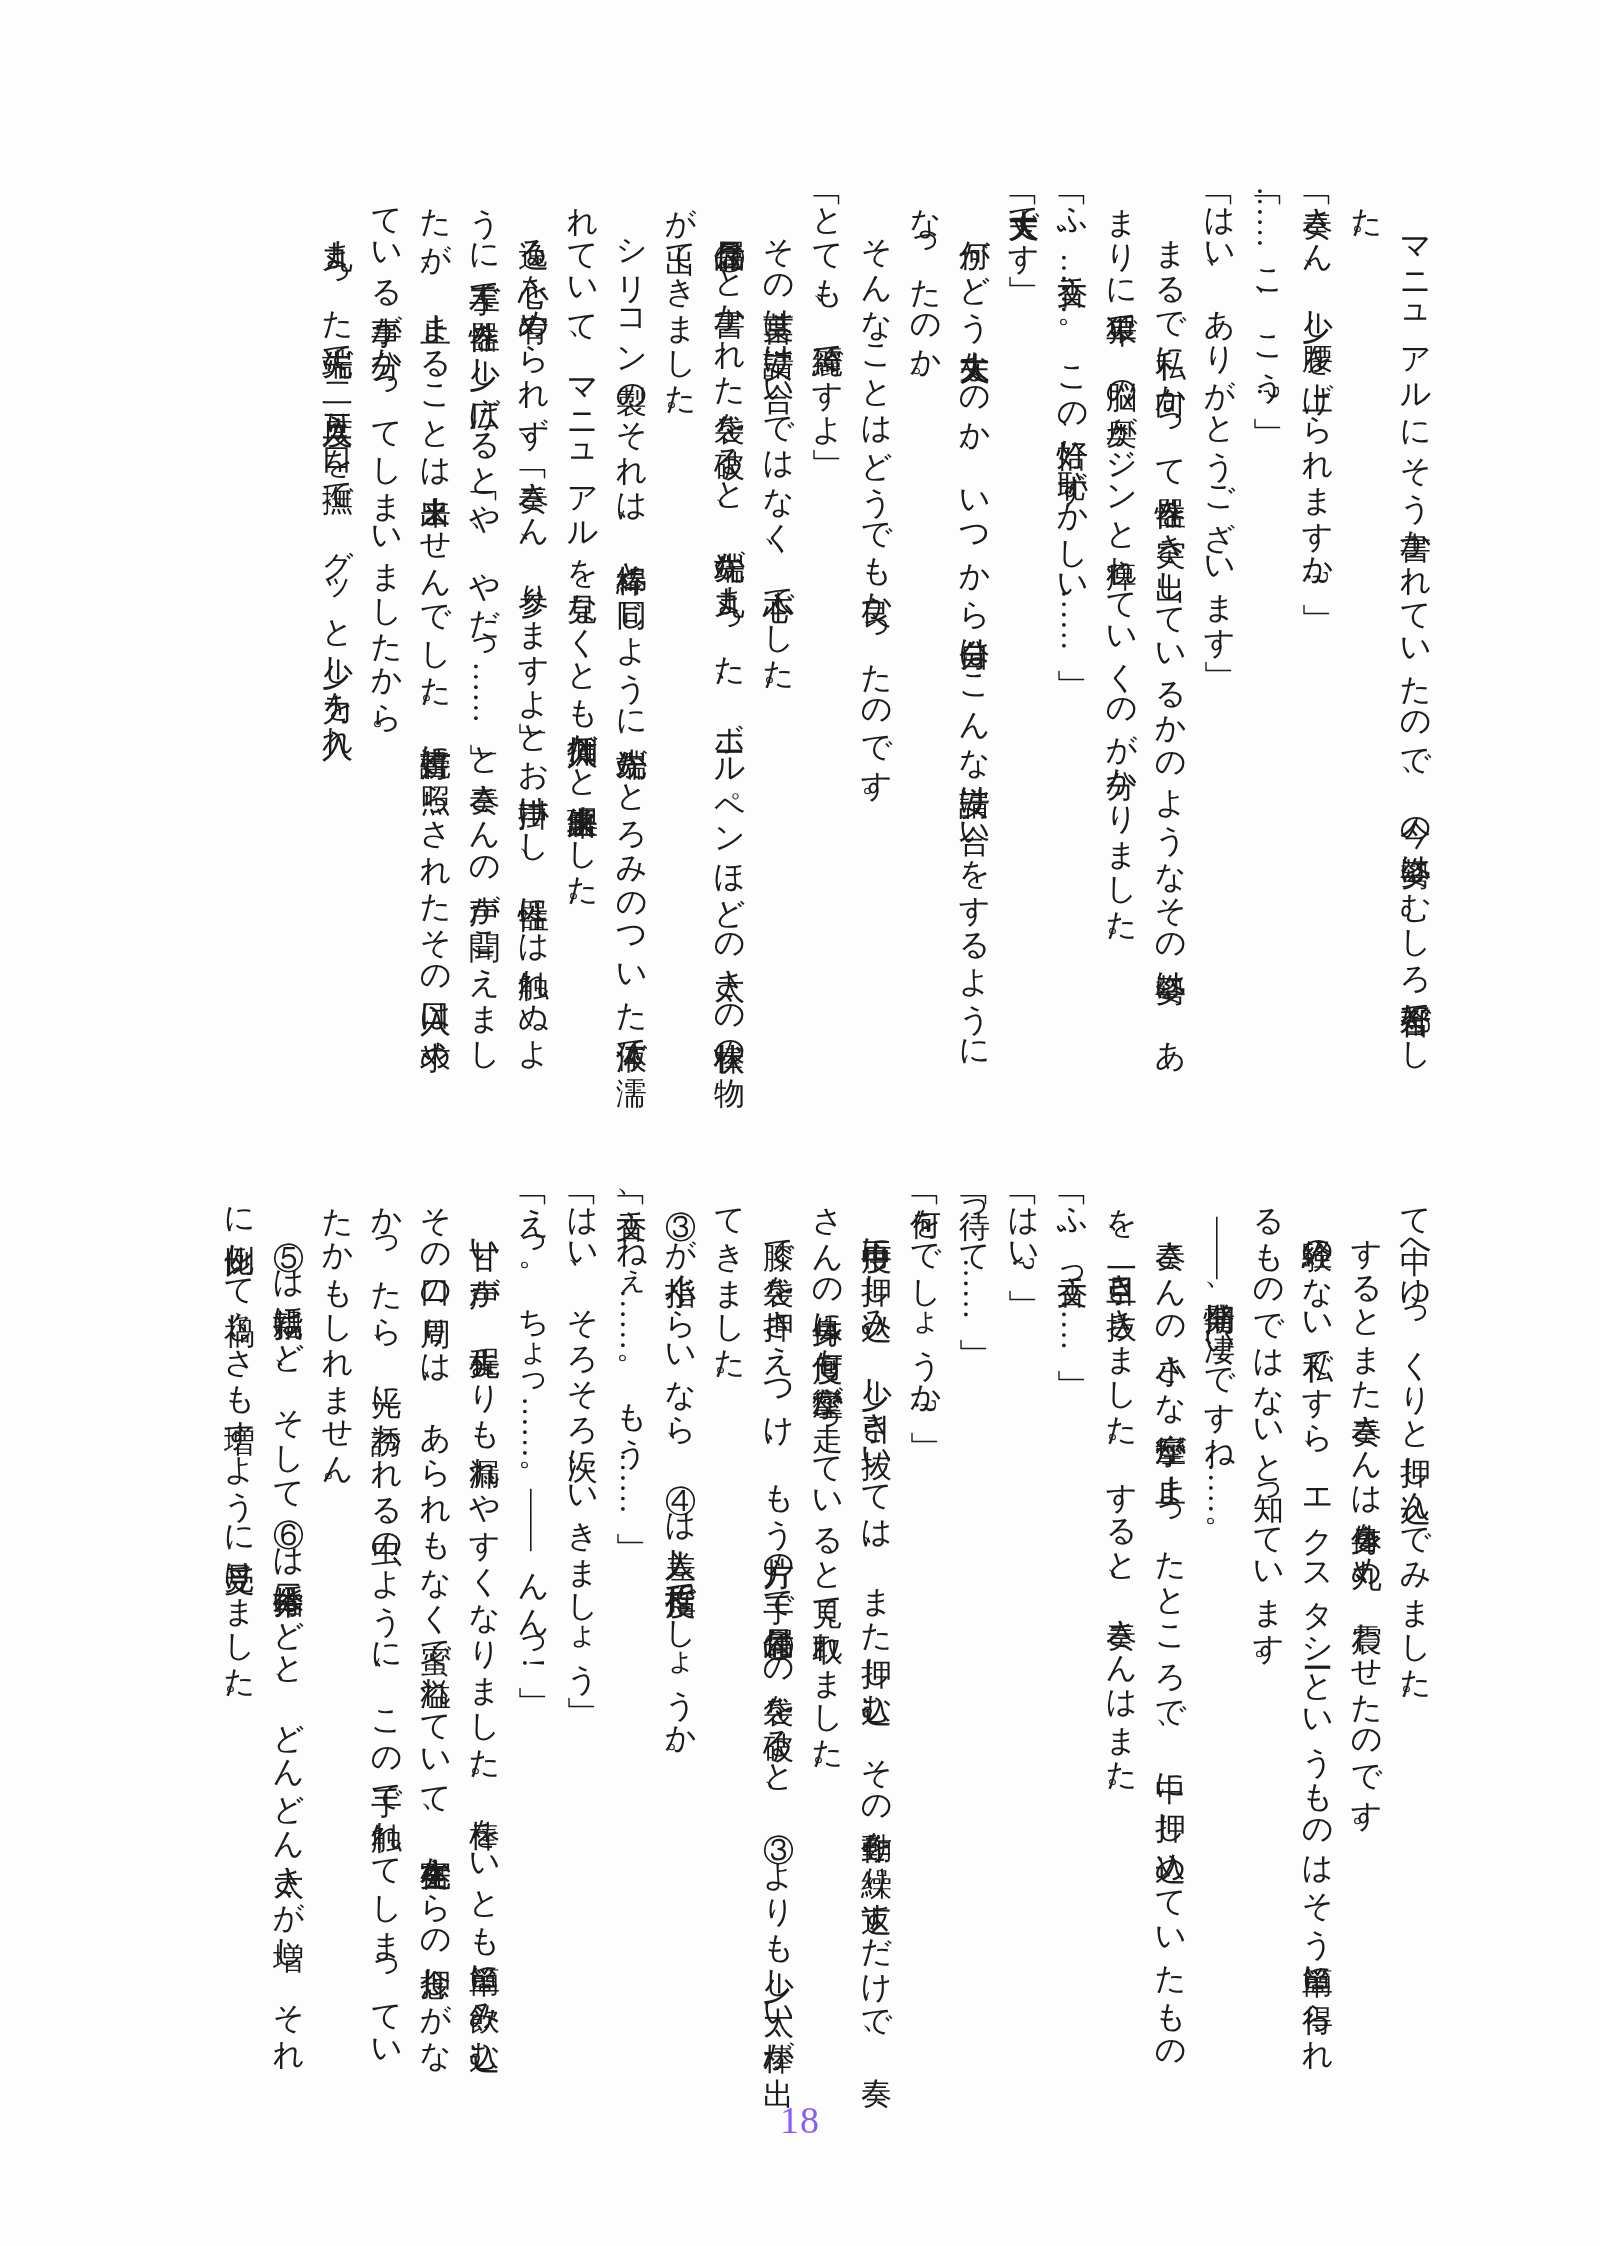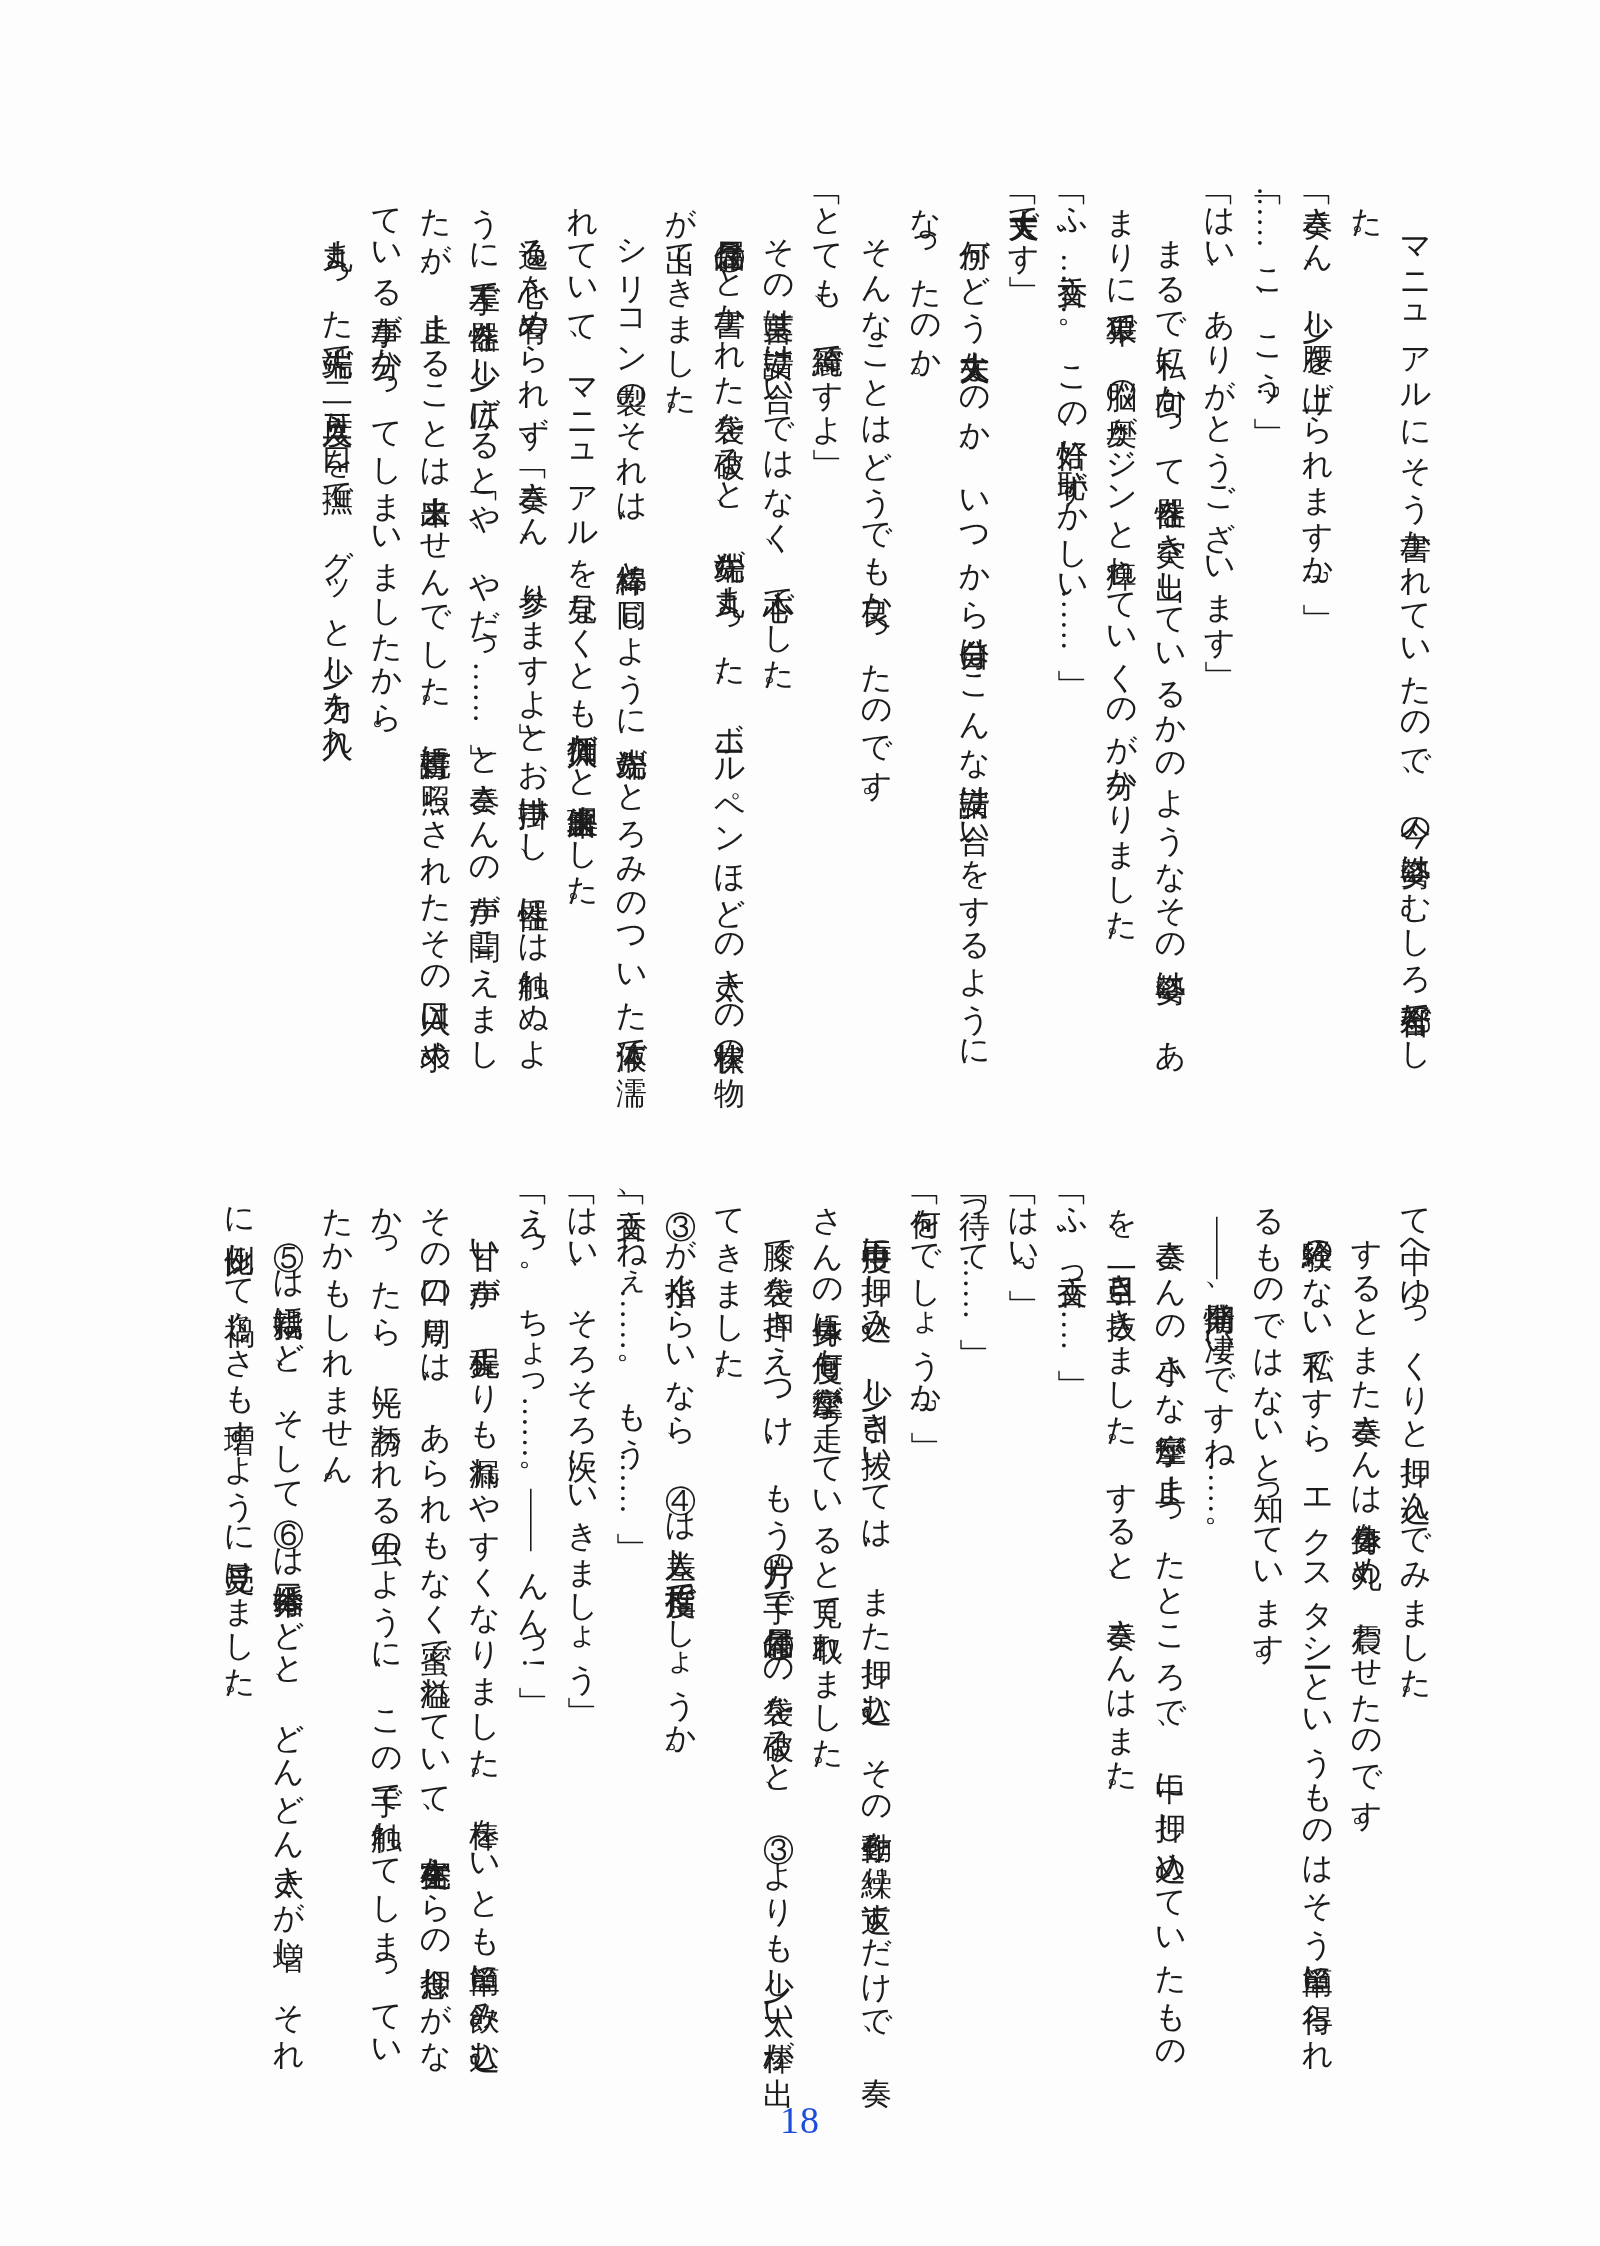--- a/index.html
+++ b/index.html
@@ -38,21 +38,21 @@
     text-indent: 1em;
   }
   .page-number {
     position: absolute;
     top: 2098px;
     left: 0;
     width: 100%;
     text-align: center;
     font-size: 38px;
     letter-spacing: 1px;
-    color: #1d4ed8;
+    color: #8b5cf6;
   }
 </style>
 </head>
 <body>
 
 <div class="page">
   <div class="text-block block-upper">
       <p class="indent">マニュアルにそう書かれていたので、今の姿勢はむしろ好都合でした。</p>
       <p>「奏さん、少し腰を上げられますか?」</p>
       <p>「……こ、こう?」</p>

